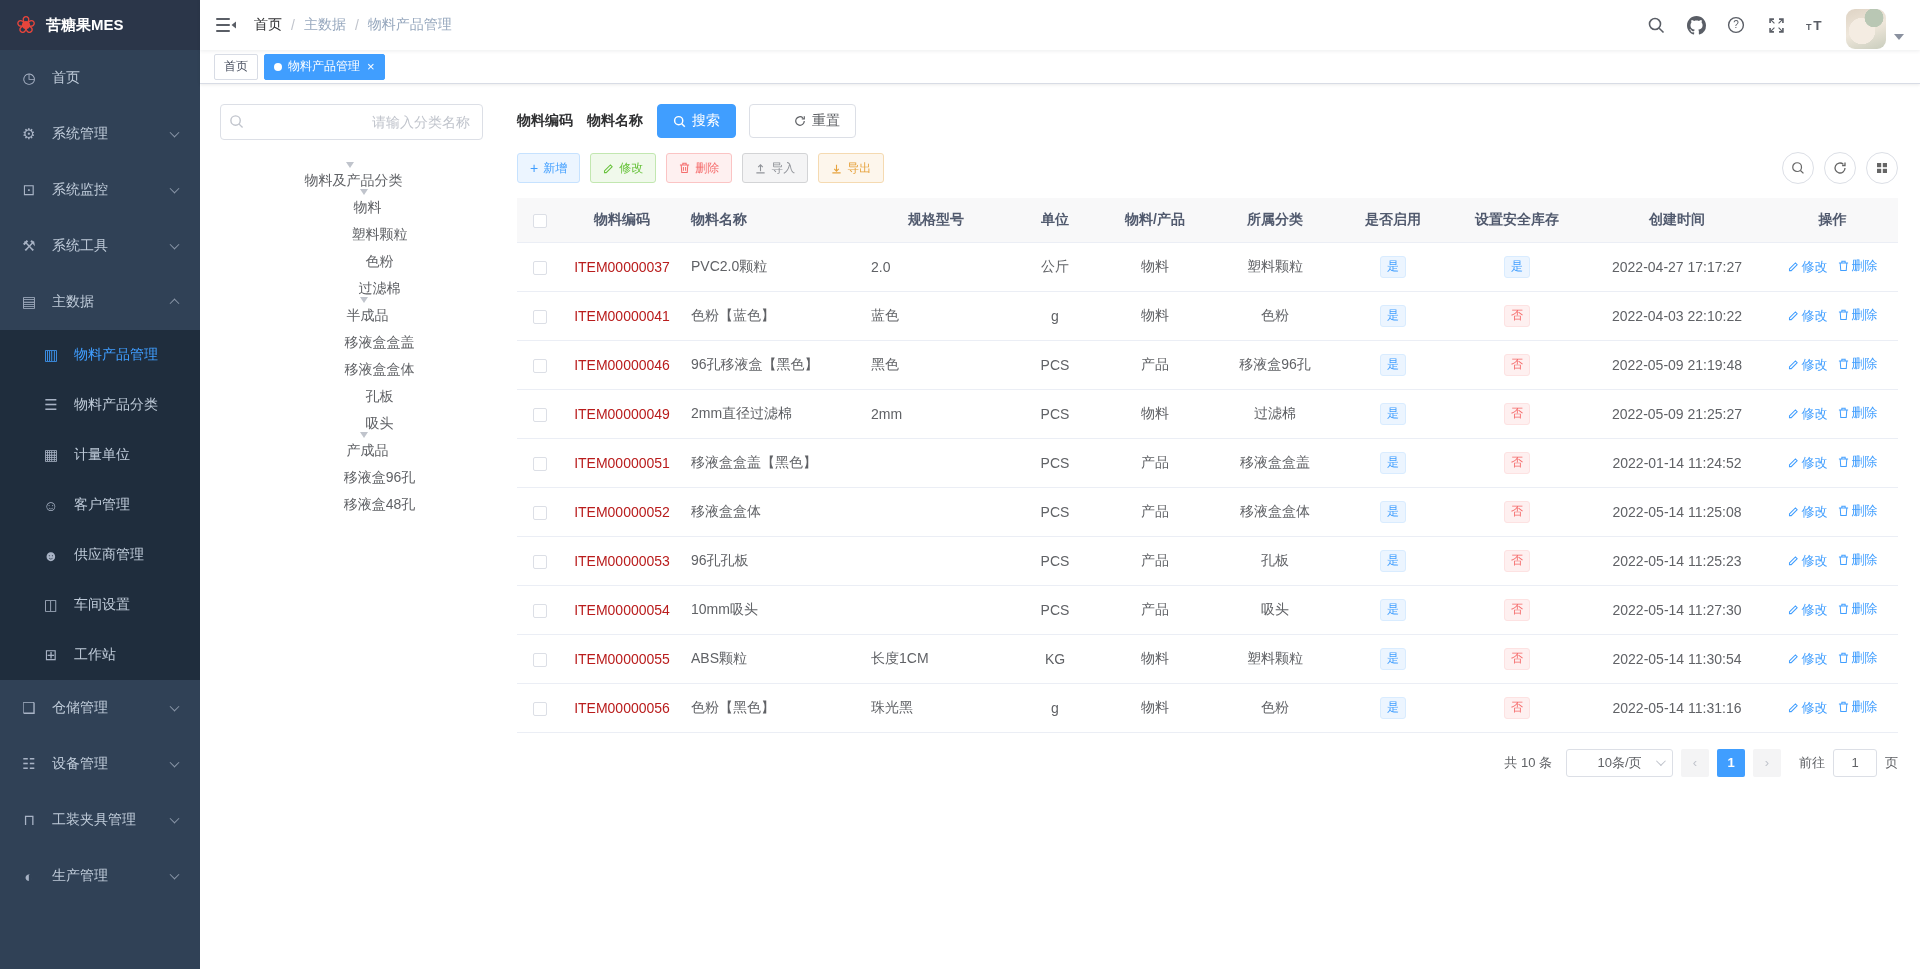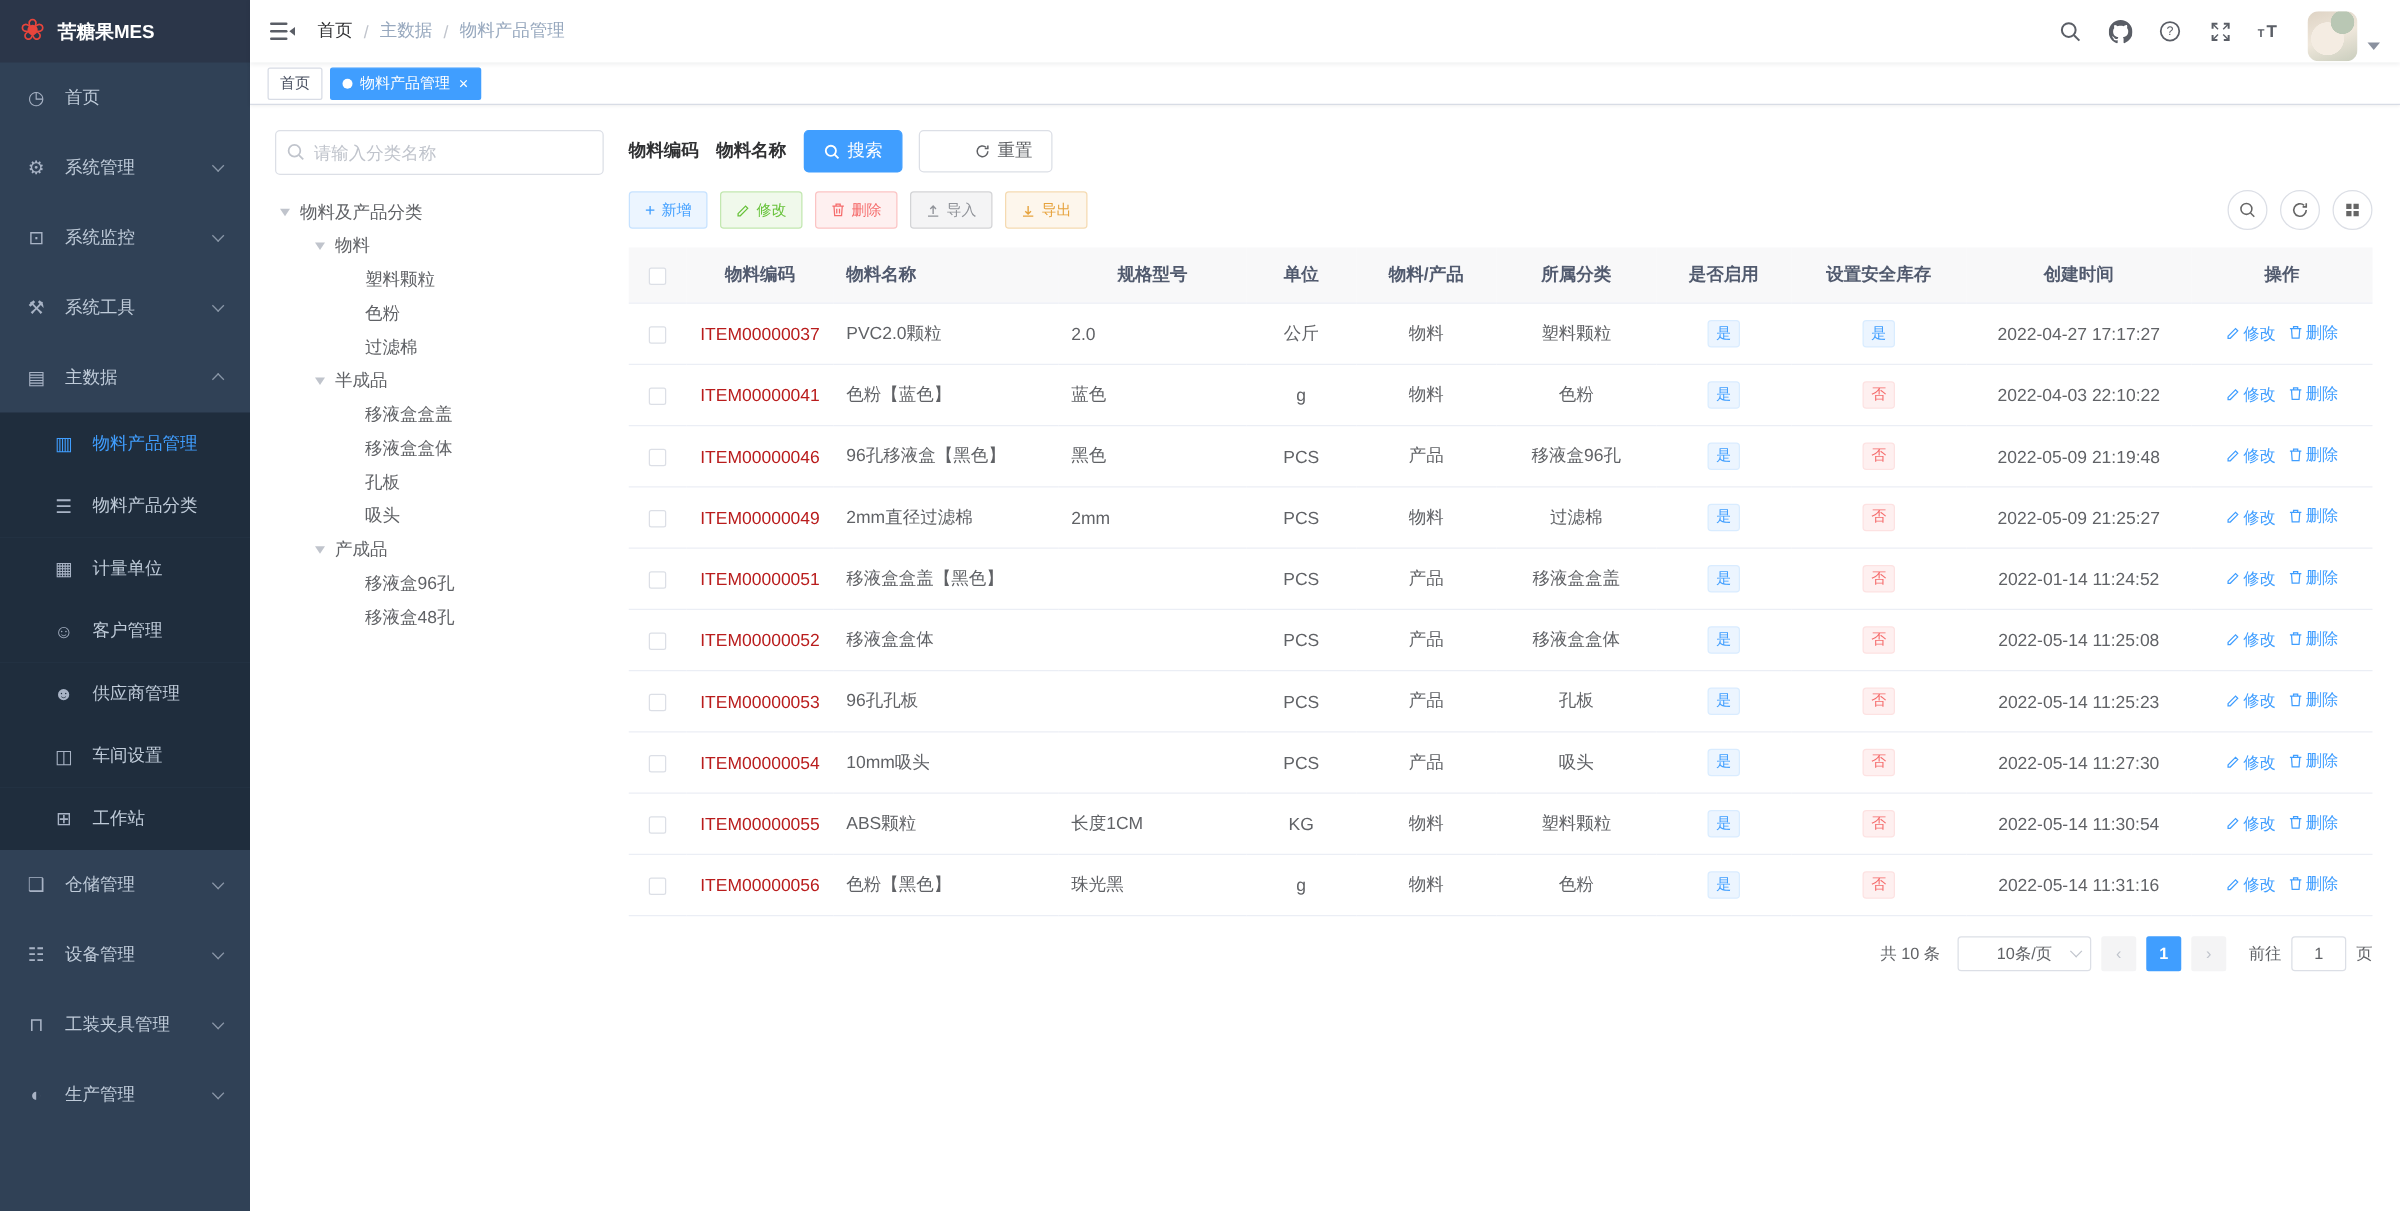--- a/index.html
+++ b/index.html
@@ -41,31 +41,31 @@
   
   .tags { height:34px; display:flex; align-items:center; padding-left:14px; border-bottom:1px solid #d8dce5; box-shadow:0 1px 3px 0 rgba(0,0,0,.08); background:#fff; position:relative; z-index:2; gap:6px; }
   .tag { display:inline-flex; align-items:center; height:26px; padding:0 9px; border:1px solid #d8dce5; border-radius:2px; background:#fff; color:#495060; font-size:12px; cursor:pointer; }
   .tag.active { background:#409eff; border-color:#409eff; color:#fff; }
   .tag .dot { width:8px; height:8px; border-radius:50%; background:#fff; margin-right:6px; }
   .tag-close { margin-left:7px; font-size:13px; line-height:1; }
 
   
   .content { flex:1; display:flex; padding:20px 22px 0 20px; gap:20px; background:#fff; min-height:0; }
   .col-left { flex:0 0 263px; width:263px; }
-  .col-right { flex:1; min-width:0; }
+  .col-right { flex:1; min-width:0;margin-left:14px; }
 
   .input-box { position:relative; }
-  .el-input { width:100%; height:36px; border:1px solid #dcdfe6; border-radius:4px; padding:0 12px; font-size:14px; color:#606266; outline:none; background:#fff; }
+  .el-input { width:100%; height:36px; border:1px solid #dcdfe6; border-radius:4px; padding:0 12px; font-size:14px; color:#606266; outline:none; background:#fff;text-align:right; }
   .el-input::placeholder { color:#c0c4cc; }
   .tree-search .el-input { padding-left:30px; }
   .tree-search .in-ic { position:absolute; left:9px; top:10px; width:15px; height:15px; color:#c0c4cc; }
 
   
   .tree { margin-top:16px; }
-  .tree-node { display:flex; align-items:center; height:27px; font-size:14px; color:#606266; cursor:pointer; white-space:nowrap; }
+  .tree-node { display:flex; align-items:center; height:27px; font-size:14px; color:#606266; cursor:pointer; white-space:nowrap;flex-direction:column; }
   .tree-caret { width:16px; flex:0 0 16px; display:flex; align-items:center; }
   .tree-caret i { width:0; height:0; border:4.5px solid transparent; border-top:6px solid #c0c4cc; margin-top:5px; }
   .tree-spacer { width:16px; flex:0 0 16px; }
 
   
   .filter-row { display:flex; align-items:center; margin-bottom:14px; }
   .f-label { font-size:14px; font-weight:bold; color:#303133; margin-right:14px; white-space:nowrap; }
   .f-input { width:243px; margin-right:20px; }
   .btn { display:inline-flex; align-items:center; justify-content:center; gap:6px; height:34px; padding:0 15px; border-radius:4px; font-size:14px; cursor:pointer; border:1px solid #dcdfe6; background:#fff; color:#606266; white-space:nowrap; }
   .btn svg { display:block; }

